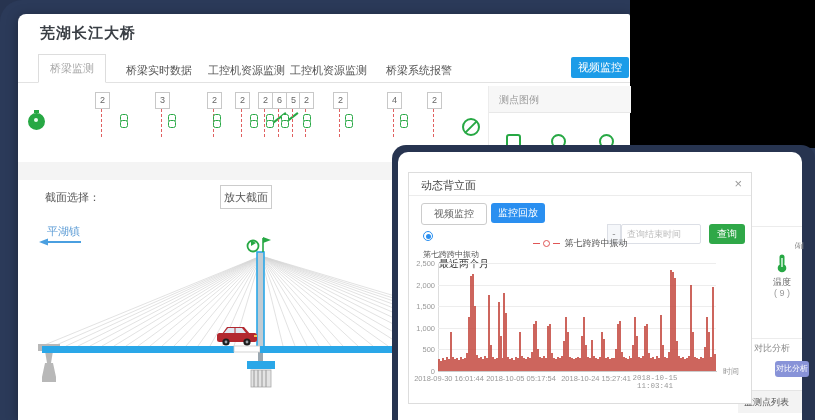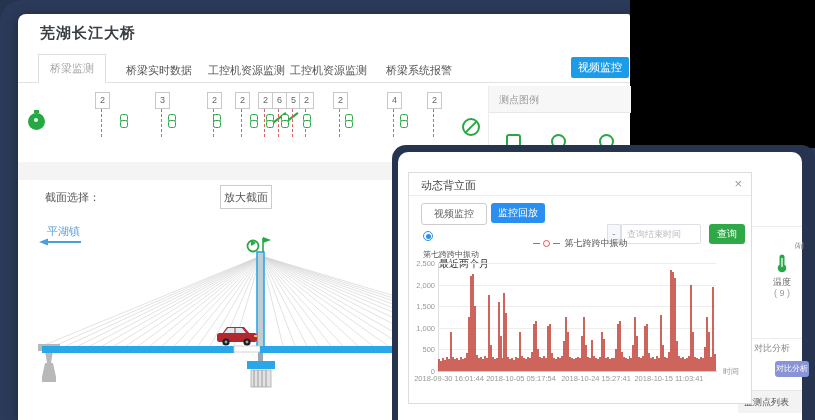--- a/index.html
+++ b/index.html
@@ -438,19 +438,19 @@
             <div class="ytick" style="left: 0px; top: 172.4px;">500</div>
             <div class="ytick" style="left: 0px; top: 150.8px;">1,000</div>
             <div class="ytick" style="left: 0px; top: 129.2px;">1,500</div>
             <div class="ytick" style="left: 0px; top: 107.6px;">2,000</div>
             <div class="ytick" style="left: 0px; top: 86px;">2,500</div>
           </div>
         <div id="xticks">
             <div class="xtick" style="left: 2px;">2018-09-30 16:01:44</div>
             <div class="xtick" style="left: 74px;">2018-10-05 05:17:54</div>
             <div class="xtick" style="left: 149px;">2018-10-24 15:27:41</div>
-            <div class="xtick" style="left: 222px;">2018-10-15 11:03:41</div>
+            <div class="xtick" style="left: 208px; font-family: Liberation Mono, monospace;">2018-10-15 11:03:41</div>
           </div>
         <div class="xlab">时间</div>
       </div>
     </div>
   </div>
 </div>
 
 </body></html>

